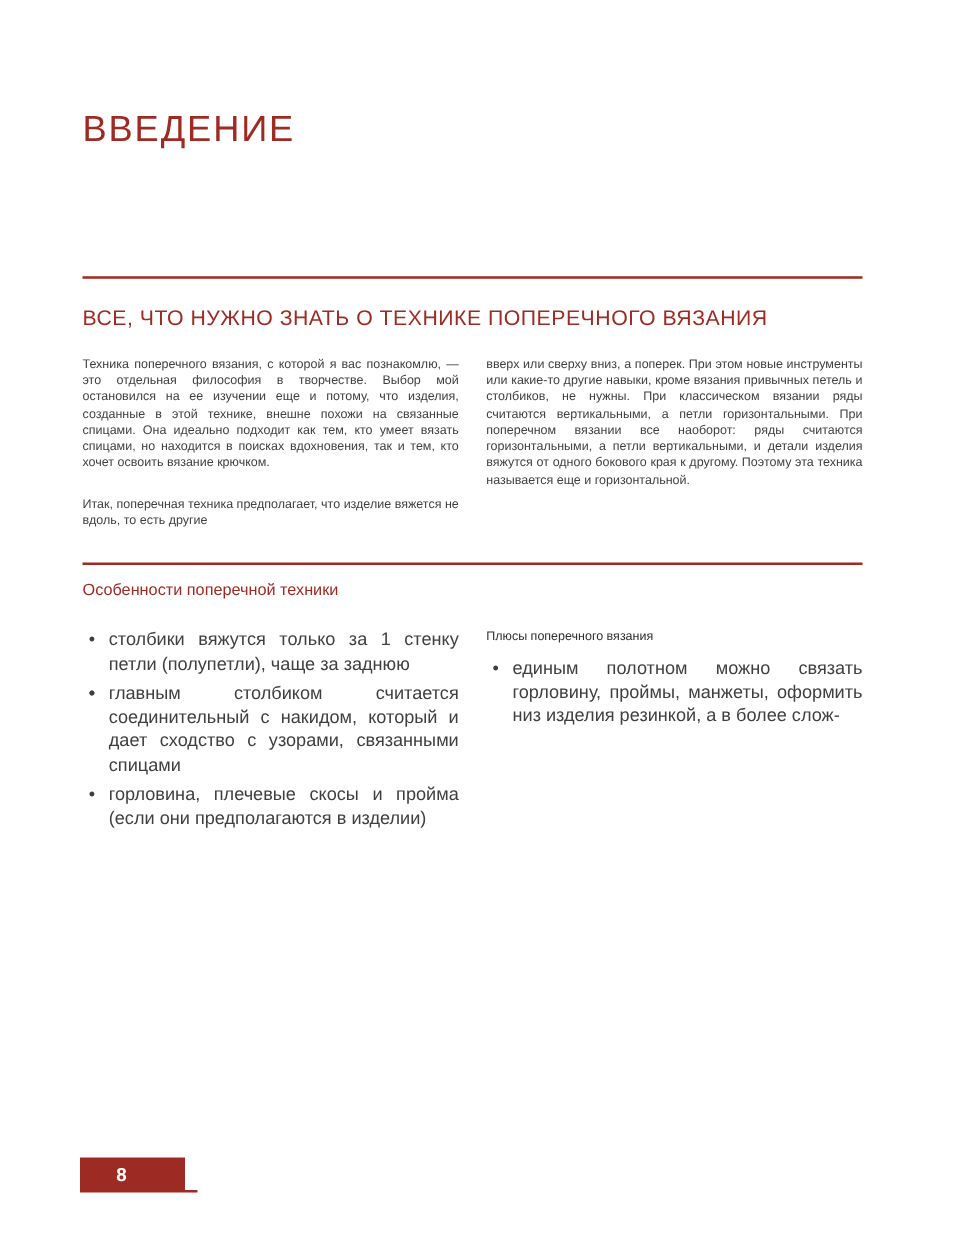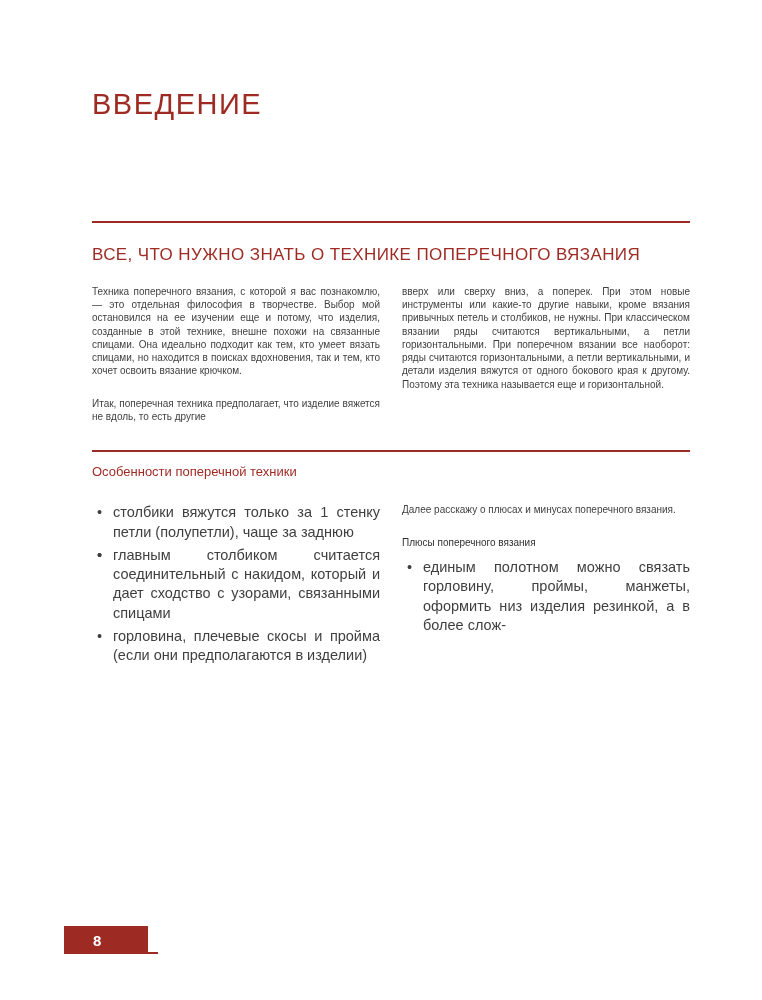--- a/index.html
+++ b/index.html
@@ -8,21 +8,21 @@
   }
   html,body{margin:0;padding:0;}
   body{
     width:762px;height:1000px;
     background:#ffffff;
     position:relative;
     font-family:"Liberation Sans","DejaVu Sans",sans-serif;
     overflow:hidden;
   }
   .content{
-    padding:88px 72px 0 92px;
+    padding:88px 72px 0 66px;
     box-sizing:border-box;
   }
   .title{
     margin:0;
     font-size:29px;
     font-weight:normal;
     letter-spacing:1.5px;
     color:var(--accent);
   }
   .rule{
@@ -156,21 +156,20 @@
             <span class="marker">•</span>
             <span>главным столбиком считается соединительный с накидом, который и дает сходство с узорами, связанными спицами</span>
           </li>
           <li class="bullet-item">
             <span class="marker">•</span>
             <span>горловина, плечевые скосы и пройма (если они предполагаются в изделии)</span>
           </li>
         </ul>
       </div>
       <div class="col">
-        <p class="body">Далее расскажу о плюсах и минусах поперечного вязания.</p>
         <p class="body bold">Плюсы поперечного вязания</p>
         <ul class="bullets">
           <li class="bullet-item">
             <span class="marker">•</span>
             <span>единым полотном можно связать горловину, проймы, манжеты, оформить низ изделия резинкой, а в более слож-</span>
           </li>
         </ul>
       </div>
     </div>
 

